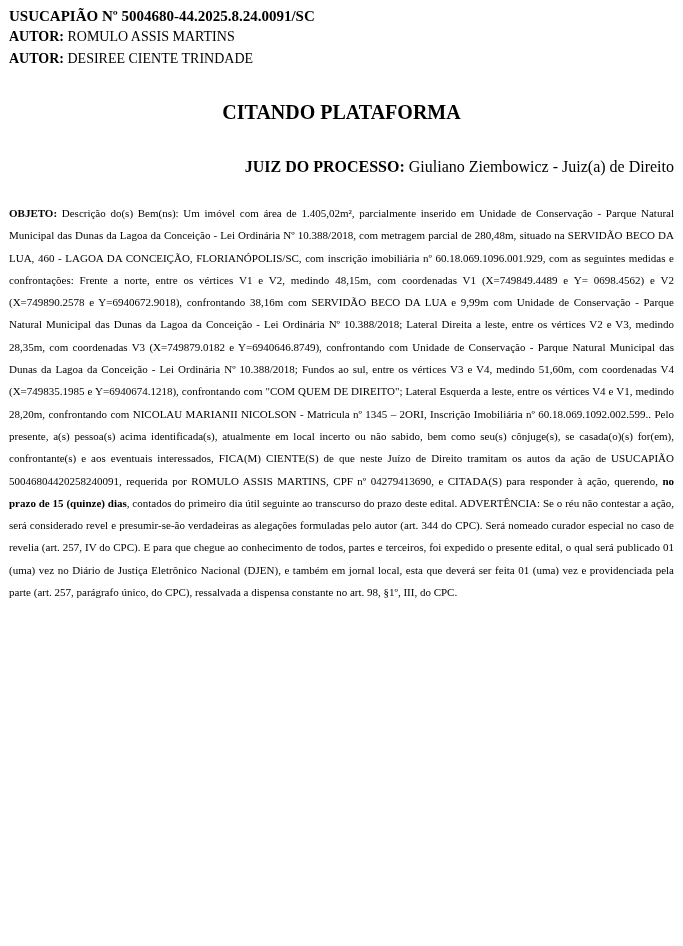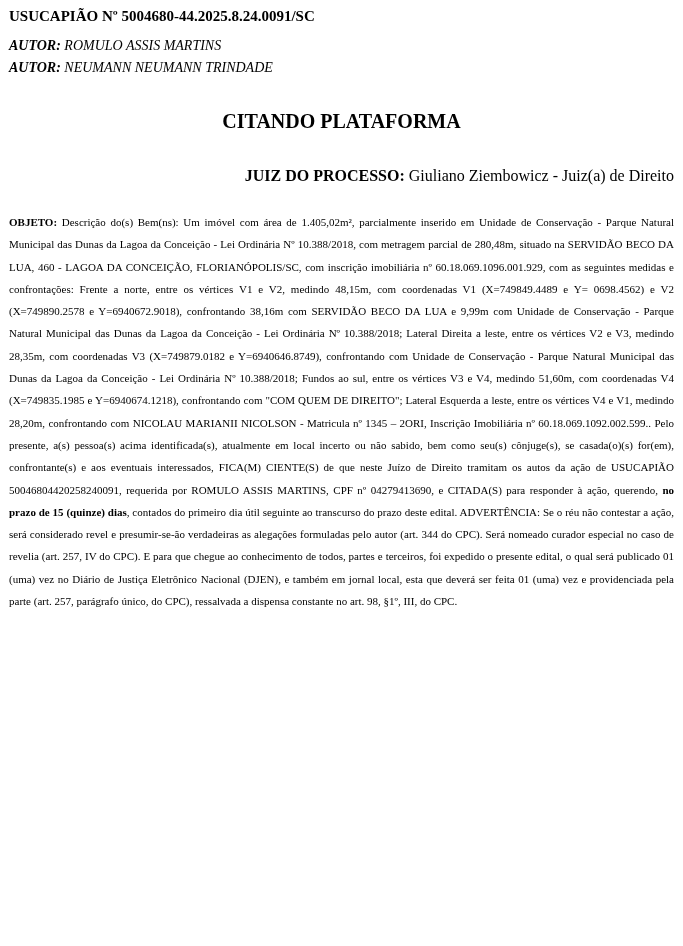--- a/index.html
+++ b/index.html
@@ -11,21 +11,21 @@
     background: #ffffff;
     color: #000000;
     font-family: "Liberation Serif", "DejaVu Serif", serif;
   }
   .case-header {
     font-size: 15px;
     font-weight: bold;
     line-height: 19px;
     margin: 0;
   }
-  .authors { margin-top: 9px; font-style: italic; }
+  .authors { margin-top: 0; }
   .author-line {
     font-size: 14px;
     line-height: 22px;
   }
   .author-label { font-weight: bold; }
   .doc-title {
     margin-top: 30px;
     text-align: center;
     font-size: 20px;
     font-weight: bold;
@@ -58,21 +58,21 @@
 </style>
 </head>
 <body>
 
 <div class="page">
 
   <p class="case-header">USUCAPIÃO Nº 5004680-44.2025.8.24.0091/SC</p>
 
   <div class="authors">
     <div class="author-line"><span class="author-label">AUTOR:</span> <span>ROMULO ASSIS MARTINS</span></div>
-    <div class="author-line"><span class="author-label">AUTOR:</span> <span>NEUMANN NEUMANN TRINDADE</span></div>
+    <div class="author-line"><span class="author-label">AUTOR:</span> <span>DESIREE CIENTE TRINDADE</span></div>
   </div>
 
   <div class="doc-title">CITANDO PLATAFORMA</div>
 
   <div class="judge-line"><span class="b">JUIZ DO PROCESSO:</span> <span>Giuliano Ziembowicz - Juiz(a) de Direito</span></div>
 
 
 
   <p class="object-par"><span class="b">OBJETO: </span><span>Descrição do(s) Bem(ns): Um imóvel com área de 1.405,02m², parcialmente inserido em Unidade de Conservação - Parque Natural Municipal das Dunas da Lagoa da Conceição - Lei Ordinária Nº 10.388/2018, com metragem parcial de 280,48m, situado na SERVIDÃO BECO DA LUA, 460 - LAGOA DA CONCEIÇÃO, FLORIANÓPOLIS/SC, com inscrição imobiliária nº 60.18.069.1096.001.929, com as seguintes medidas e confrontações: Frente a norte, entre os vértices V1 e V2, medindo 48,15m, com coordenadas V1 (X=749849.4489 e Y= 0698.4562) e V2 (X=749890.2578 e Y=6940672.9018), confrontando 38,16m com SERVIDÃO BECO DA LUA e 9,99m com Unidade de Conservação - Parque Natural Municipal das Dunas da Lagoa da Conceição - Lei Ordinária Nº 10.388/2018; Lateral Direita a leste, entre os vértices V2 e V3, medindo 28,35m, com coordenadas V3 (X=749879.0182 e Y=6940646.8749), confrontando com Unidade de Conservação - Parque Natural Municipal das Dunas da Lagoa da Conceição - Lei Ordinária Nº 10.388/2018; Fundos ao sul, entre os vértices V3 e V4, medindo 51,60m, com coordenadas V4 (X=749835.1985 e Y=6940674.1218), confrontando com "COM QUEM DE DIREITO"; Lateral Esquerda a leste, entre os vértices V4 e V1, medindo 28,20m, confrontando com NICOLAU MARIANII NICOLSON - Matricula nº 1345 – 2ORI, Inscrição Imobiliária nº 60.18.069.1092.002.599.. Pelo presente, a(s) pessoa(s) acima identificada(s), atualmente em local incerto ou não sabido, bem como seu(s) cônjuge(s), se casada(o)(s) for(em), confrontante(s) e aos eventuais interessados, FICA(M) CIENTE(S) de que neste Juízo de Direito tramitam os autos da ação de USUCAPIÃO 50046804420258240091, requerida por ROMULO ASSIS MARTINS, CPF nº 04279413690, e CITADA(S) para responder à ação, querendo, </span><span class="b">no prazo de 15 (quinze) dias</span><span>, contados do primeiro dia útil seguinte ao transcurso do prazo deste edital. ADVERTÊNCIA: Se o réu não contestar a ação, será considerado revel e presumir-se-ão verdadeiras as alegações formuladas pelo autor (art. 344 do CPC). Será nomeado curador especial no caso de revelia (art. 257, IV do CPC). E para que chegue ao conhecimento de todos, partes e terceiros, foi expedido o presente edital, o qual será publicado 01 (uma) vez no Diário de Justiça Eletrônico Nacional (DJEN), e também em jornal local, esta que deverá ser feita 01 (uma) vez e providenciada pela parte (art. 257, parágrafo único, do CPC), ressalvada a dispensa constante no art. 98, §1º, III, do CPC.</span></p>
 

